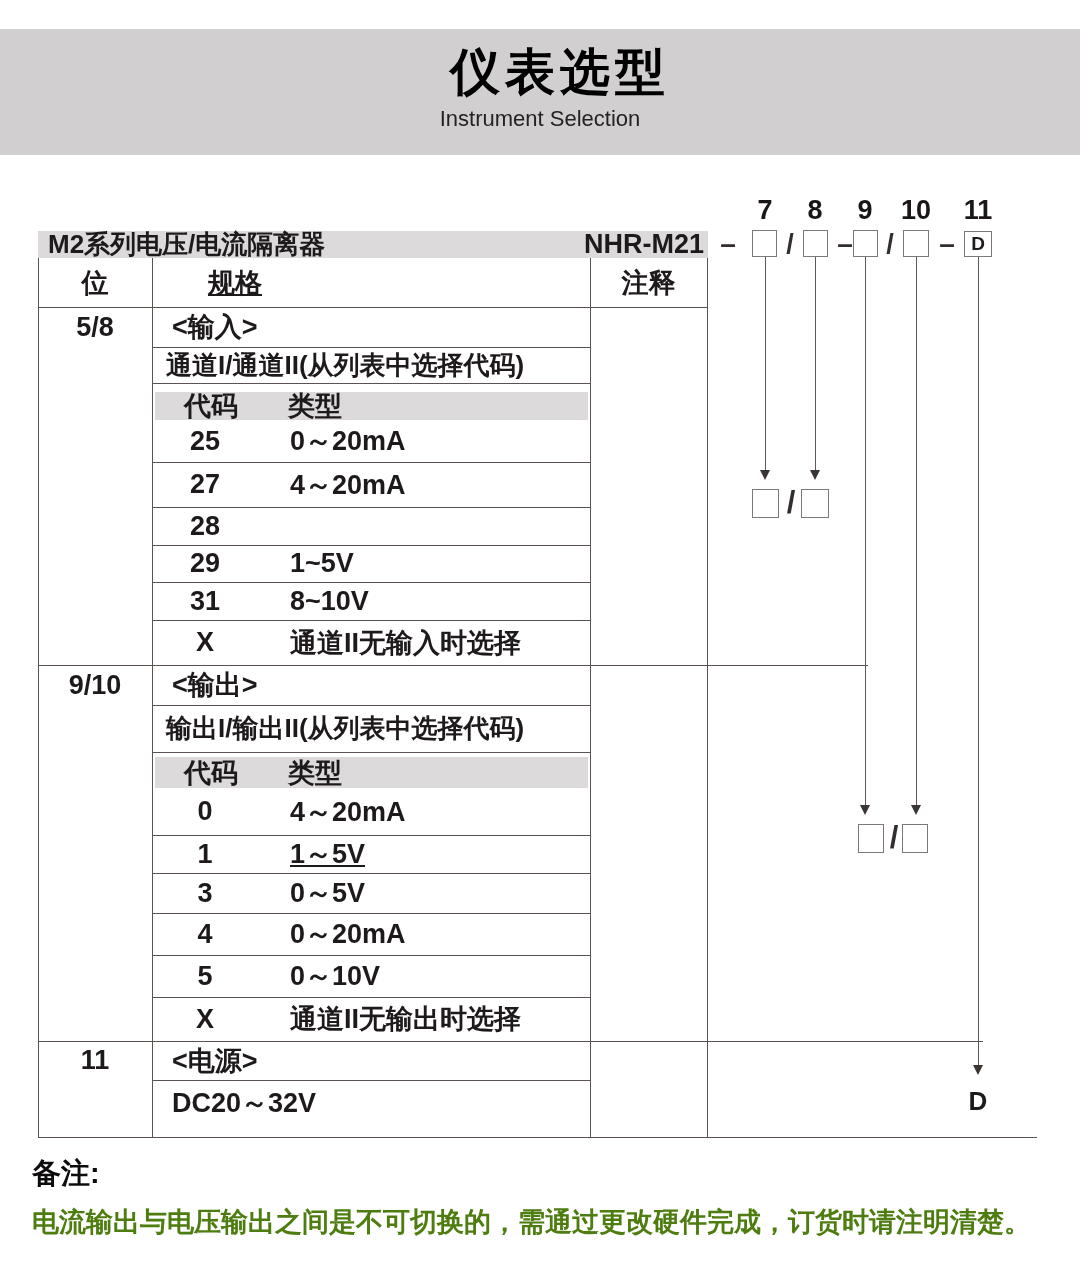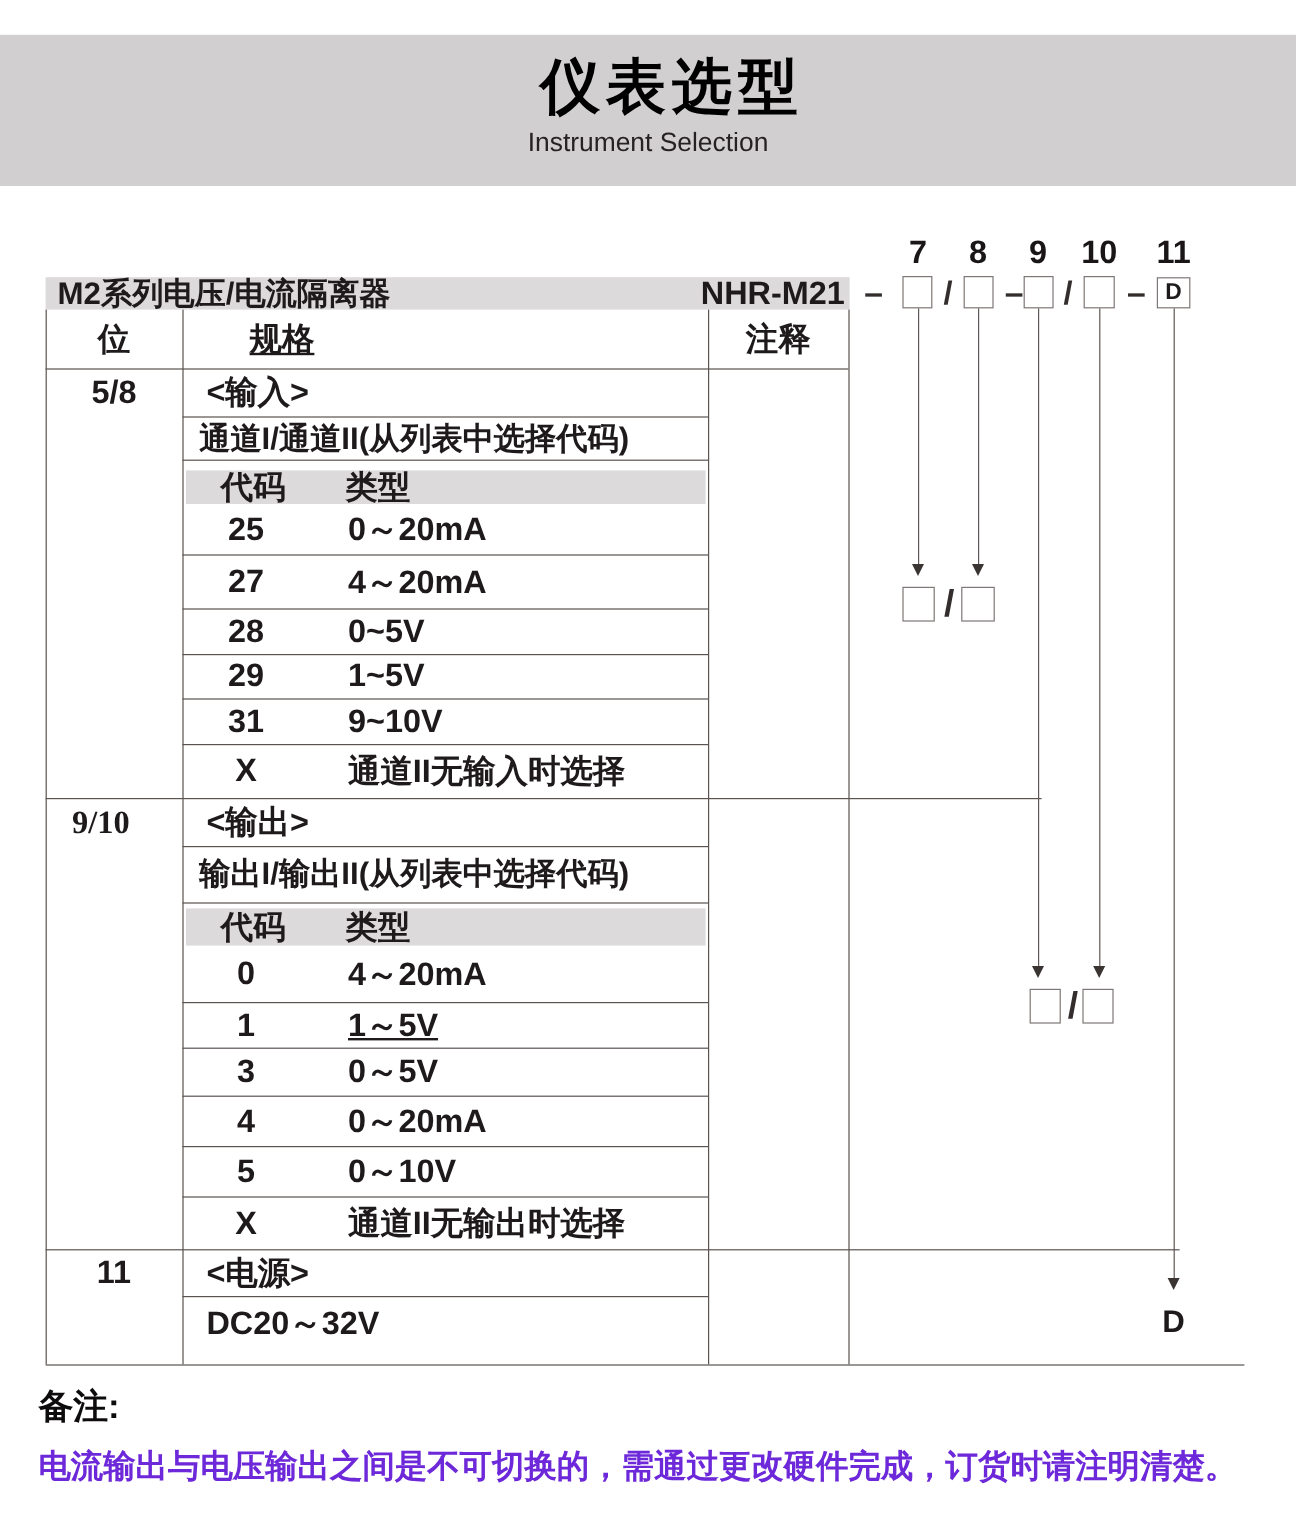--- a/index.html
+++ b/index.html
@@ -34,21 +34,21 @@
   .sep{position:absolute;display:flex;align-items:center;justify-content:center;
     font-weight:bold;color:#332e2d;}
   .digit{position:absolute;width:40px;height:28px;line-height:28px;text-align:center;
     font-size:27px;font-weight:600;color:#1a1617;}
   .dropline{position:absolute;width:1px;background:#5f5856;}
   .arrow{position:absolute;width:0;height:0;border-left:5px solid transparent;
     border-right:5px solid transparent;border-top:10px solid #3a3433;}
   .remark-label{position:absolute;left:32px;top:1152px;height:42px;line-height:42px;
     font-size:29px;font-weight:bold;color:#0e0b0c;}
   .remark-text{position:absolute;left:32px;top:1200px;height:44px;line-height:44px;
-    font-size:27px;font-weight:bold;color:#6d28d9;white-space:nowrap;}
+    font-size:27px;font-weight:bold;color:#4d7c0f;white-space:nowrap;}
 </style>
 </head>
 <body>
 
 <div class="page">
 
   <div class="banner">
     <div class="banner-title">仪表选型</div>
     <div class="banner-sub">Instrument Selection</div>
   </div>
@@ -131,29 +131,28 @@
   <div class="cell" style="left:172px;top:307px;width:300px;height:40px;">&lt;输入&gt;</div>
   <div class="band2" style="left:155px;top:392px;width:433px;height:28px;"></div>
   <div class="cell" style="left:184px;top:392px;width:90px;height:28px;">代码</div>
   <div class="cell" style="left:288px;top:392px;width:90px;height:28px;">类型</div>
 
   <div class="cell center" style="left:160px;top:420px;width:90px;height:42px;">25</div>
   <div class="cell" style="left:290px;top:420px;width:295px;height:42px;">0～20mA</div>
   <div class="cell center" style="left:160px;top:462px;width:90px;height:45px;">27</div>
   <div class="cell" style="left:290px;top:462px;width:295px;height:45px;">4～20mA</div>
   <div class="cell center" style="left:160px;top:507px;width:90px;height:38px;">28</div>
-  <div class="cell" style="left:290px;top:507px;width:295px;height:38px;">0~5V</div>
   <div class="cell center" style="left:160px;top:545px;width:90px;height:37px;">29</div>
   <div class="cell" style="left:290px;top:545px;width:295px;height:37px;">1~5V</div>
   <div class="cell center" style="left:160px;top:582px;width:90px;height:38px;">31</div>
-  <div class="cell" style="left:290px;top:582px;width:295px;height:38px;">9~10V</div>
+  <div class="cell" style="left:290px;top:582px;width:295px;height:38px;">8~10V</div>
   <div class="cell center" style="left:160px;top:620px;width:90px;height:45px;">X</div>
   <div class="cell" style="left:290px;top:620px;width:295px;height:45px;text-align:right;">通道II无输入时选择</div>
 
-  <div class="cell center" style="left:27px;top:665px;width:114px;height:40px;font-family:Liberation Serif, serif;">9/10</div>
+  <div class="cell center" style="left:38px;top:665px;width:114px;height:40px;">9/10</div>
   <div class="cell" style="left:172px;top:665px;width:300px;height:40px;">&lt;输出&gt;</div>
   <div class="cell" style="left:166px;top:705px;width:424px;height:47px;font-size:26px;">输出I/输出II(从列表中选择代码)</div>
   <div class="band2" style="left:155px;top:757px;width:433px;height:31px;"></div>
   <div class="cell" style="left:184px;top:757px;width:90px;height:31px;">代码</div>
   <div class="cell" style="left:288px;top:757px;width:90px;height:31px;">类型</div>
 
   <div class="cell center" style="left:160px;top:788px;width:90px;height:47px;">0</div>
   <div class="cell" style="left:290px;top:788px;width:295px;height:47px;">4～20mA</div>
   <div class="cell center" style="left:160px;top:835px;width:90px;height:38px;">1</div>
   <div class="cell" style="left:290px;top:835px;width:295px;height:38px;text-decoration:underline;">1～5V</div>

